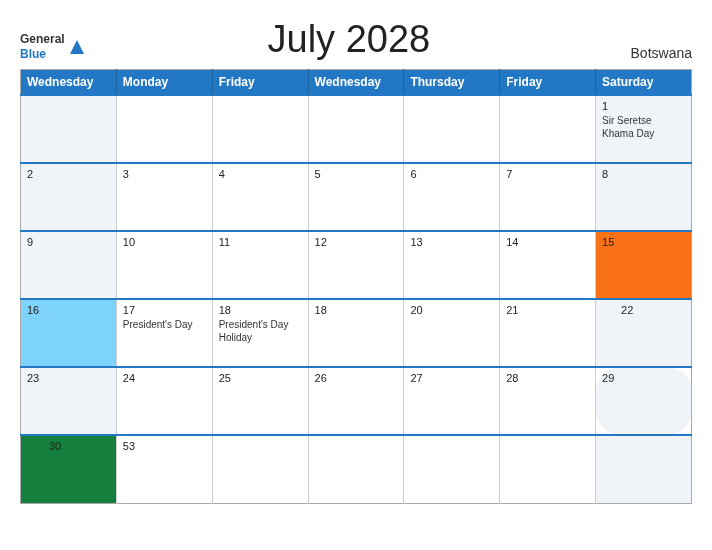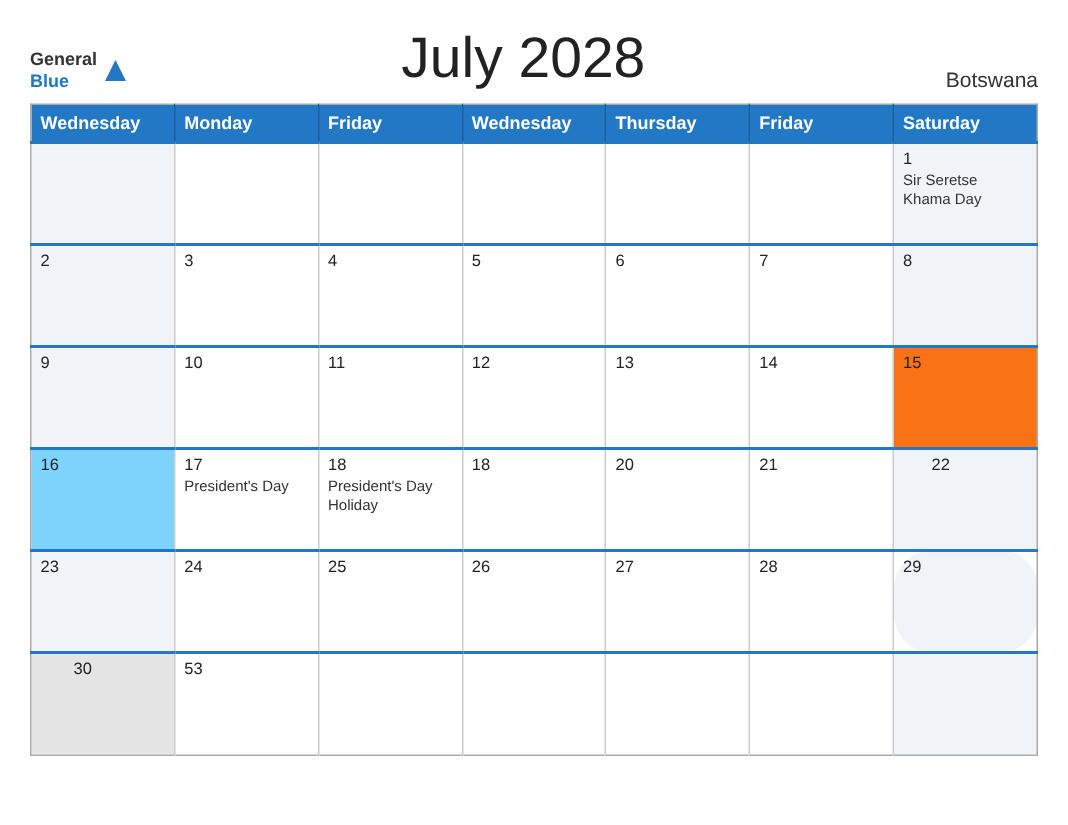--- a/index.html
+++ b/index.html
@@ -221,21 +221,21 @@
             <span class="day-number">27</span>
           </td>
           <td>
             <span class="day-number">28</span>
           </td>
           <td style="background: rgb(240, 244, 248); border-radius: 25px;">
             <span class="day-number">29</span>
           </td>
         </tr>
         <tr>
-          <td style="background: #e5e5e5; padding-left: 28px;">
+          <td style="background: #15803d; padding-left: 28px;">
             <span class="day-number">30</span>
           </td>
           <td>
             <span class="day-number">53</span>
           </td>
           <td></td>
           <td></td>
           <td></td>
           <td></td>
           <td style="background: rgb(240, 244, 248);"></td>

